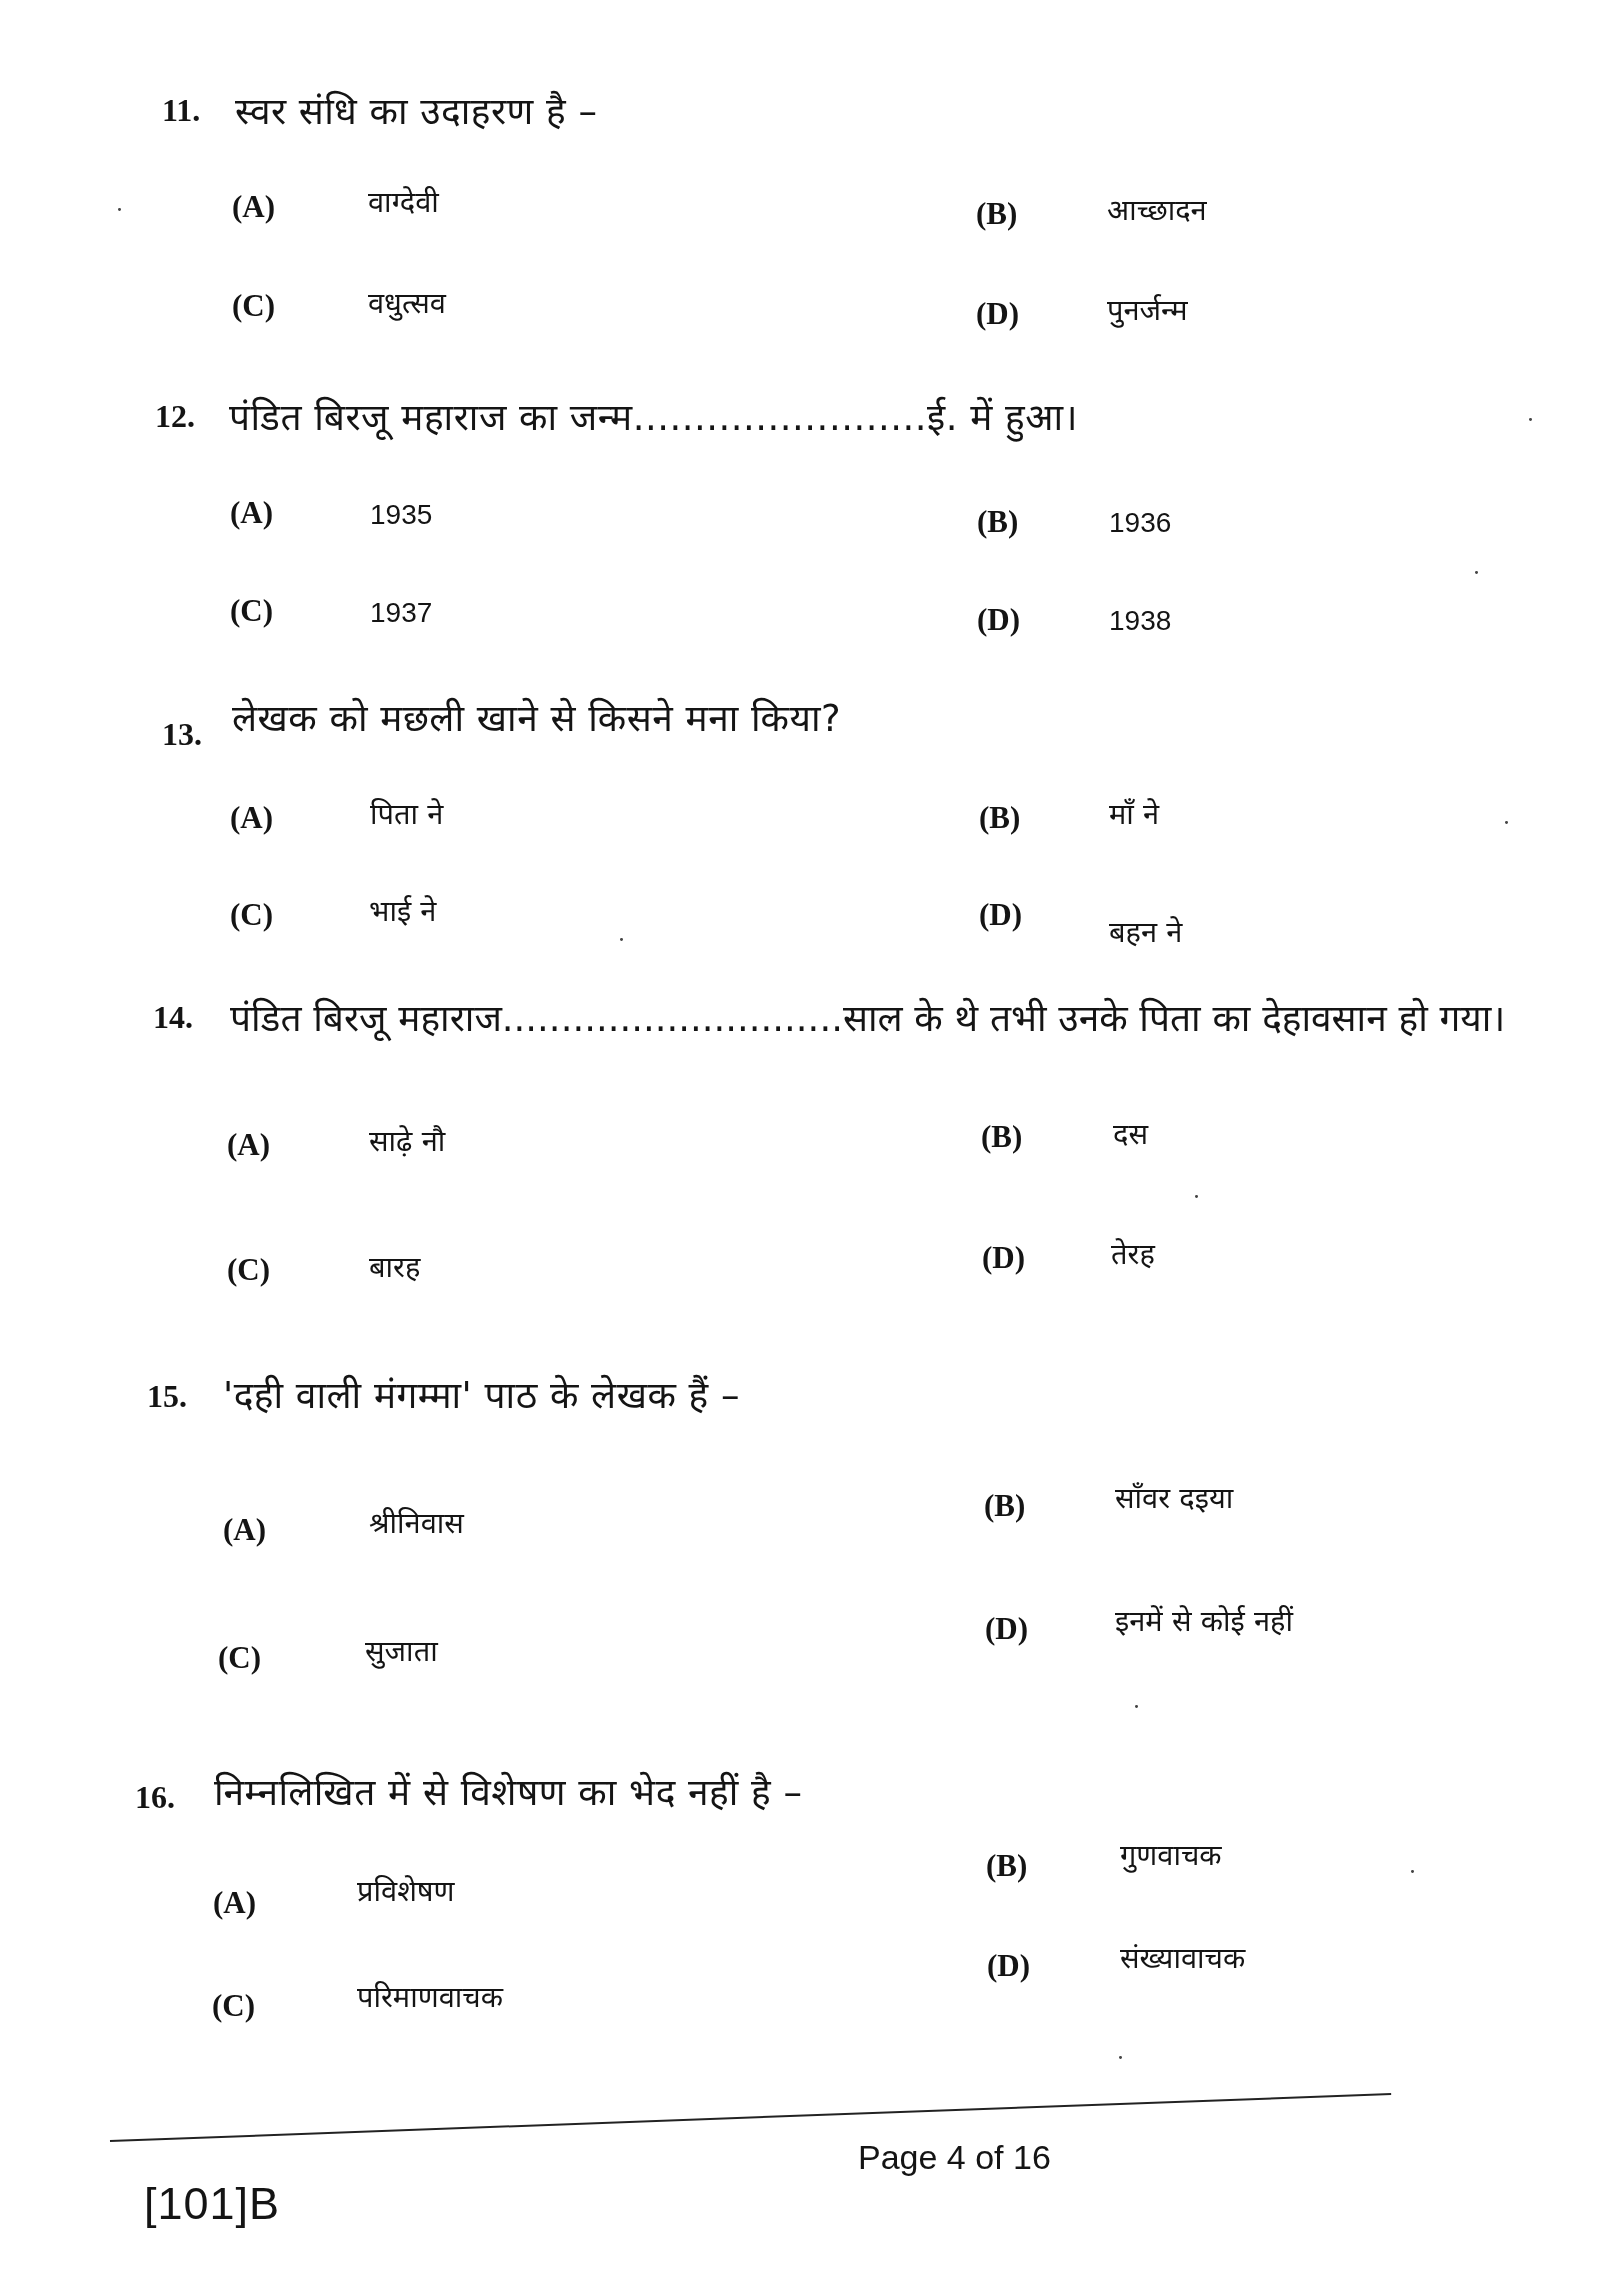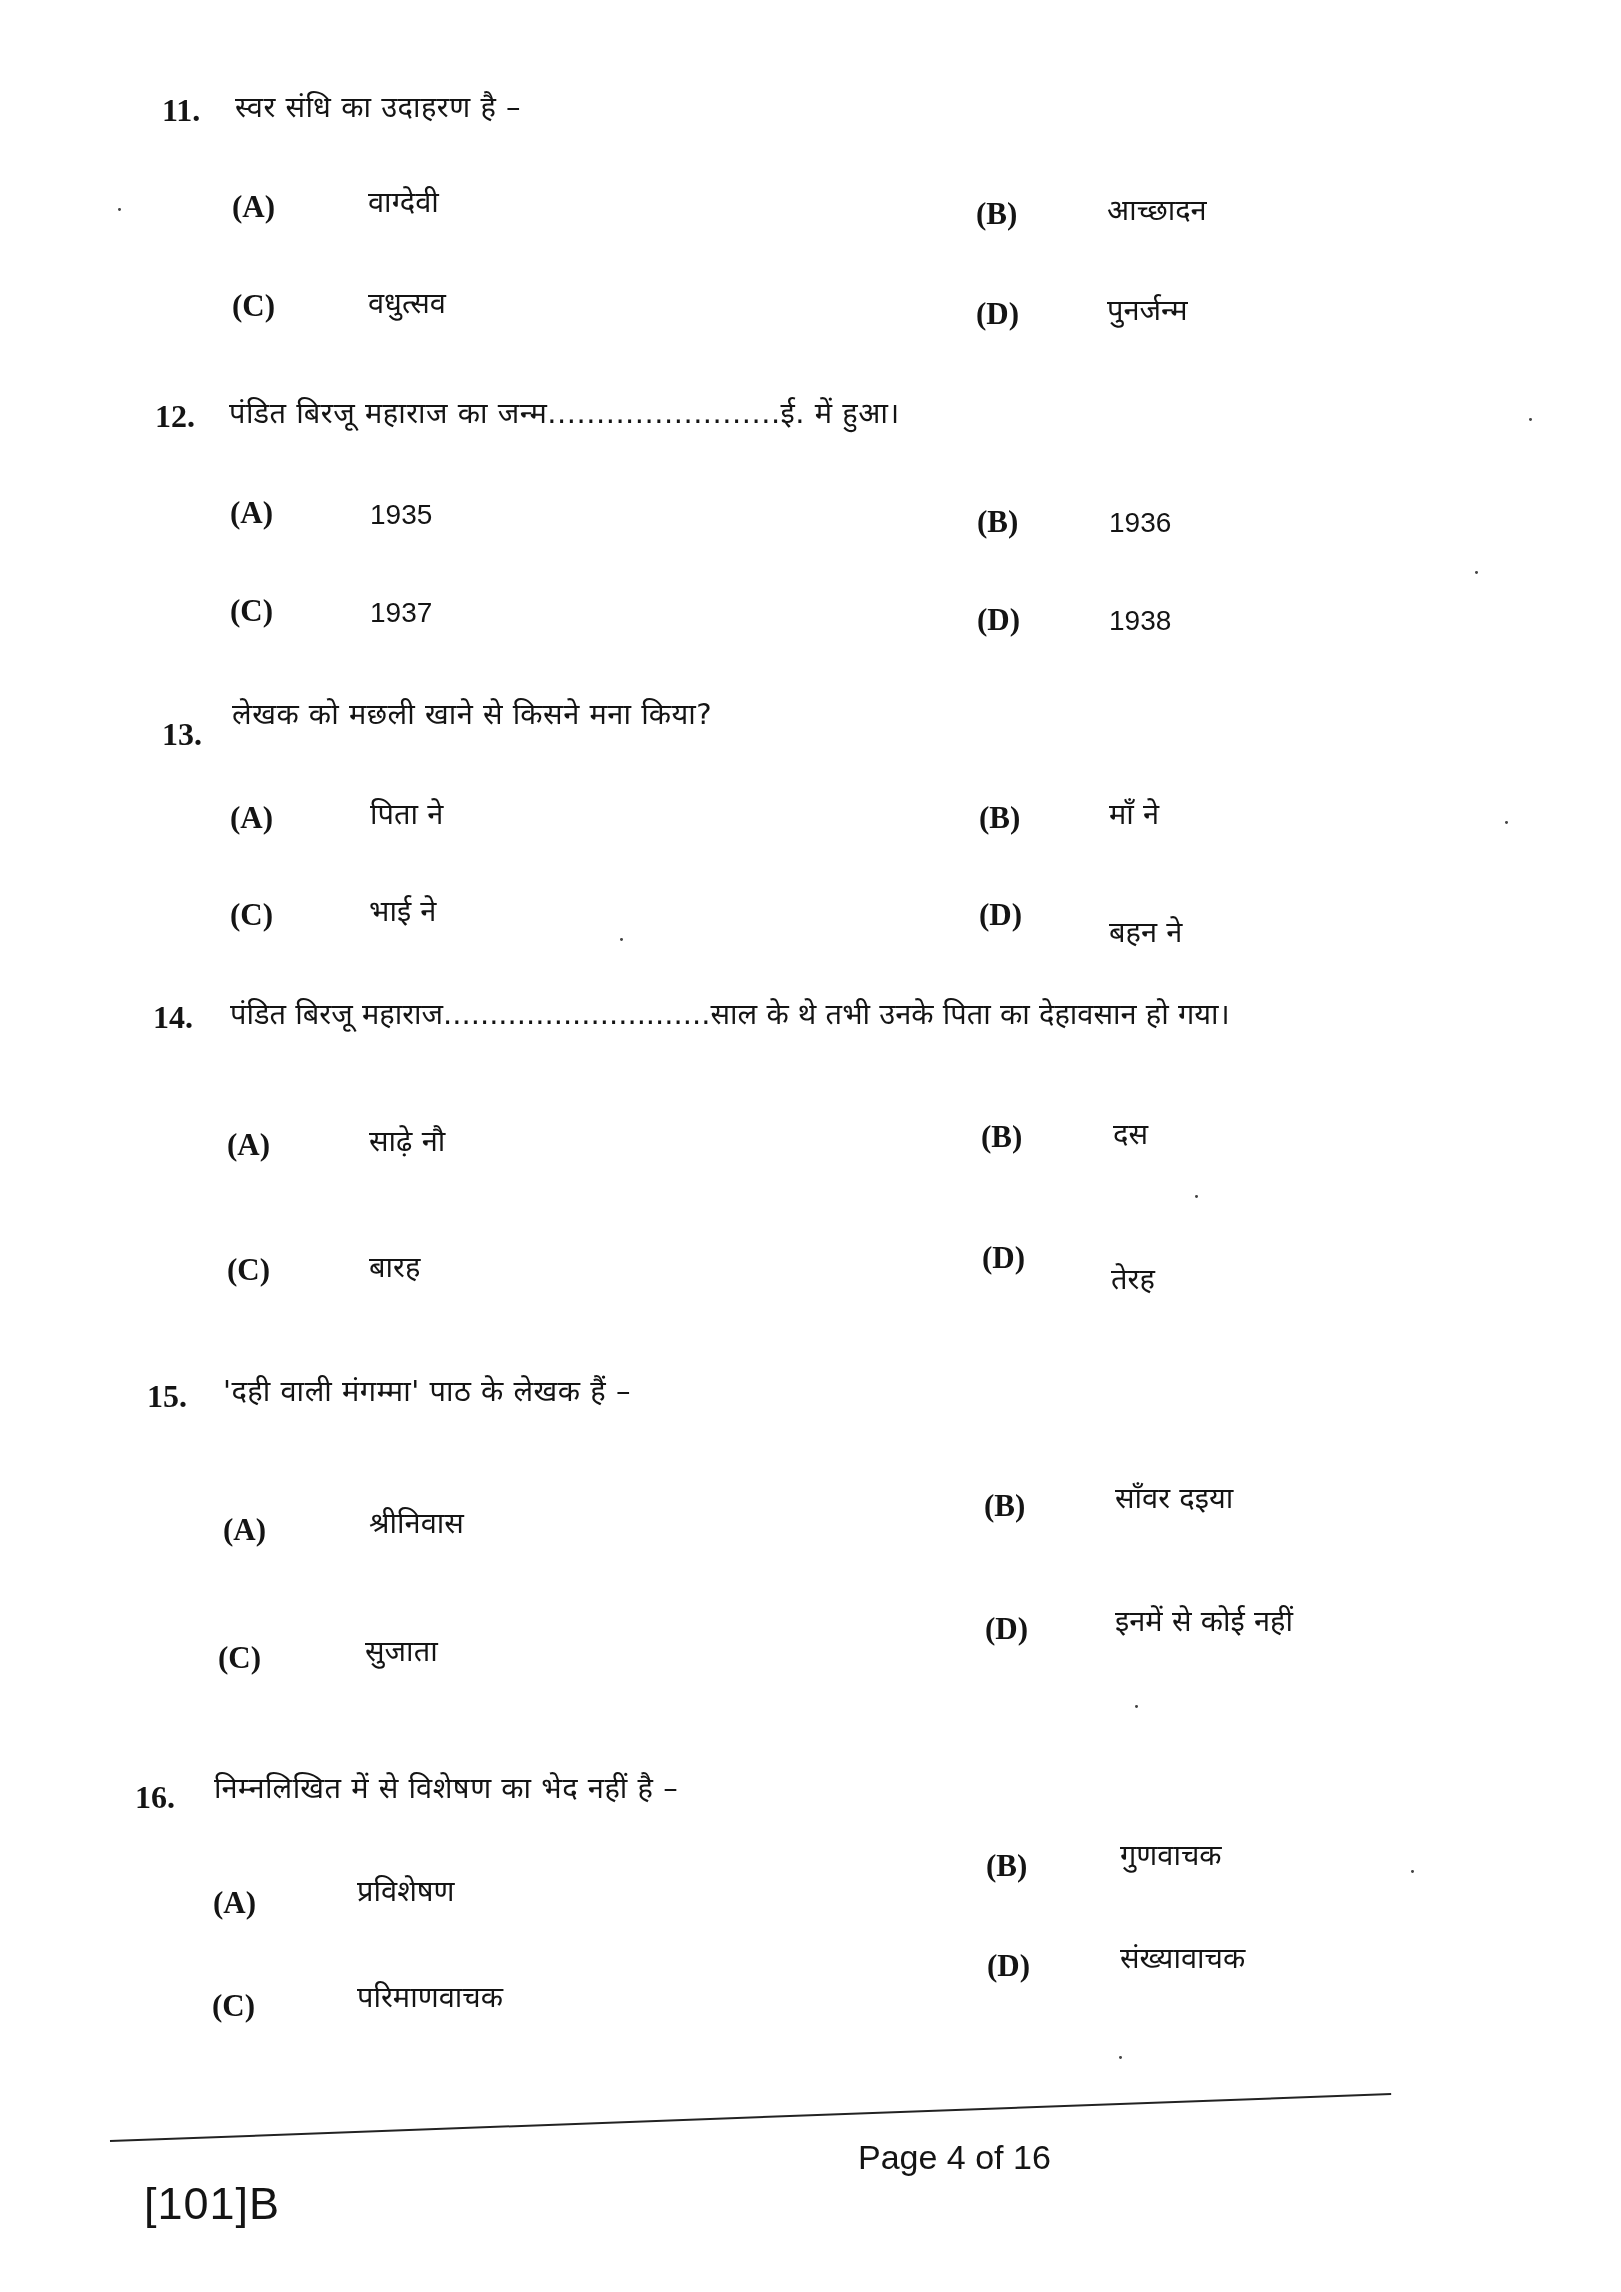--- a/index.html
+++ b/index.html
@@ -1,20 +1,20 @@
 <!DOCTYPE html>
 <html><head>
 <meta charset="utf-8">
 <style>
   html, body { margin:0; padding:0; background:#ffffff; }
   body { width:1621px; height:2293px; position:relative; overflow:hidden;
          font-family:"DejaVu Serif", serif; color:#141414; }
   .abs { position:absolute; white-space:nowrap; line-height:1; }
   .qnum { font-family:"Liberation Serif", serif; font-weight:bold; font-size:32px; }
-  .qtext { font-family:"DejaVu Sans", sans-serif; font-size:29px; letter-spacing:0.5px; }
+  .qtext { font-family:"DejaVu Sans", sans-serif; font-size:37px; letter-spacing:0.5px; }
   .olabel { font-family:"Liberation Serif", serif; font-weight:bold; font-size:31px; }
   .otext { font-family:"DejaVu Sans", sans-serif; font-size:29px; }
   .onum { font-family:"Liberation Sans", sans-serif; font-size:28px; }
   .footer-line { position:absolute; height:0; border-top:2.9px solid #222; transform-origin:left center; }
   .page-label { font-family:"Liberation Sans", sans-serif; font-size:34px; }
   .code { font-family:"Liberation Sans", sans-serif; font-size:45px; letter-spacing:1px; }
   .speck { position:absolute; width:2.9px; height:2.9px; background:#444; border-radius:50%; }
 </style>
 </head>
 <body>
@@ -61,21 +61,21 @@
 <div>
   <span class="abs qnum" style="left:153px;top:1001px;">14.</span>
   <span class="abs qtext" style="left:230px;top:1000px;letter-spacing:0px;">पंडित बिरजू महाराज.............................साल के थे तभी उनके पिता का देहावसान हो गया।</span>
   <span class="abs olabel" style="left:227px;top:1129px;">(A)</span>
   <span class="abs otext" style="left:369px;top:1127px;">साढ़े नौ</span>
   <span class="abs olabel" style="left:981px;top:1121px;">(B)</span>
   <span class="abs otext" style="left:1113px;top:1120px;">दस</span>
   <span class="abs olabel" style="left:227px;top:1254px;">(C)</span>
   <span class="abs otext" style="left:369px;top:1253px;">बारह</span>
   <span class="abs olabel" style="left:982px;top:1242px;">(D)</span>
-  <span class="abs otext" style="left:1111px;top:1240px;margin-top:25px;">तेरह</span>
+  <span class="abs otext" style="left:1111px;top:1240px;">तेरह</span>
 </div>
 
 <div>
   <span class="abs qnum" style="left:147px;top:1380px;">15.</span>
   <span class="abs qtext" style="left:223px;top:1377px;">'दही वाली मंगम्मा' पाठ के लेखक हैं –</span>
   <span class="abs olabel" style="left:223px;top:1514px;">(A)</span>
   <span class="abs otext" style="left:369px;top:1509px;">श्रीनिवास</span>
   <span class="abs olabel" style="left:984px;top:1490px;">(B)</span>
   <span class="abs otext" style="left:1115px;top:1484px;">साँवर दइया</span>
   <span class="abs olabel" style="left:218px;top:1642px;">(C)</span>

